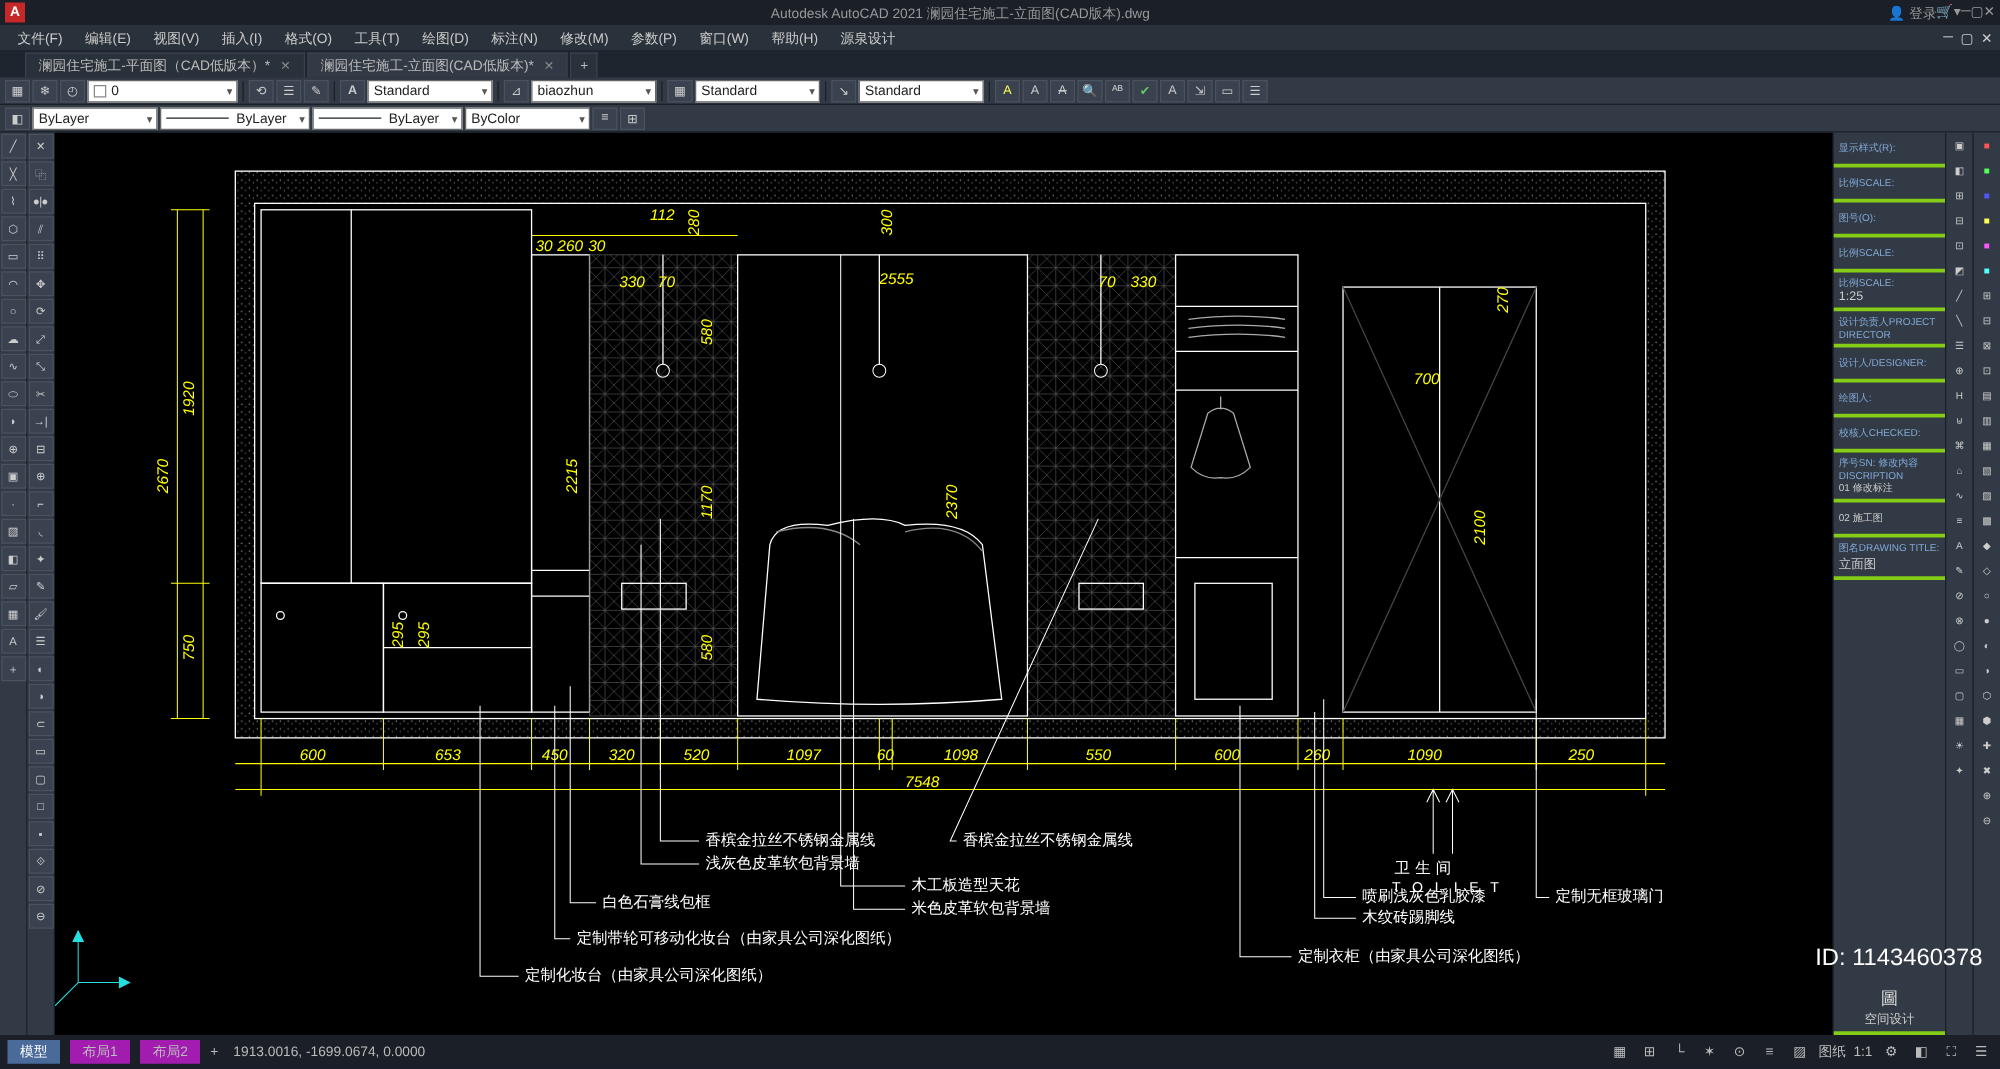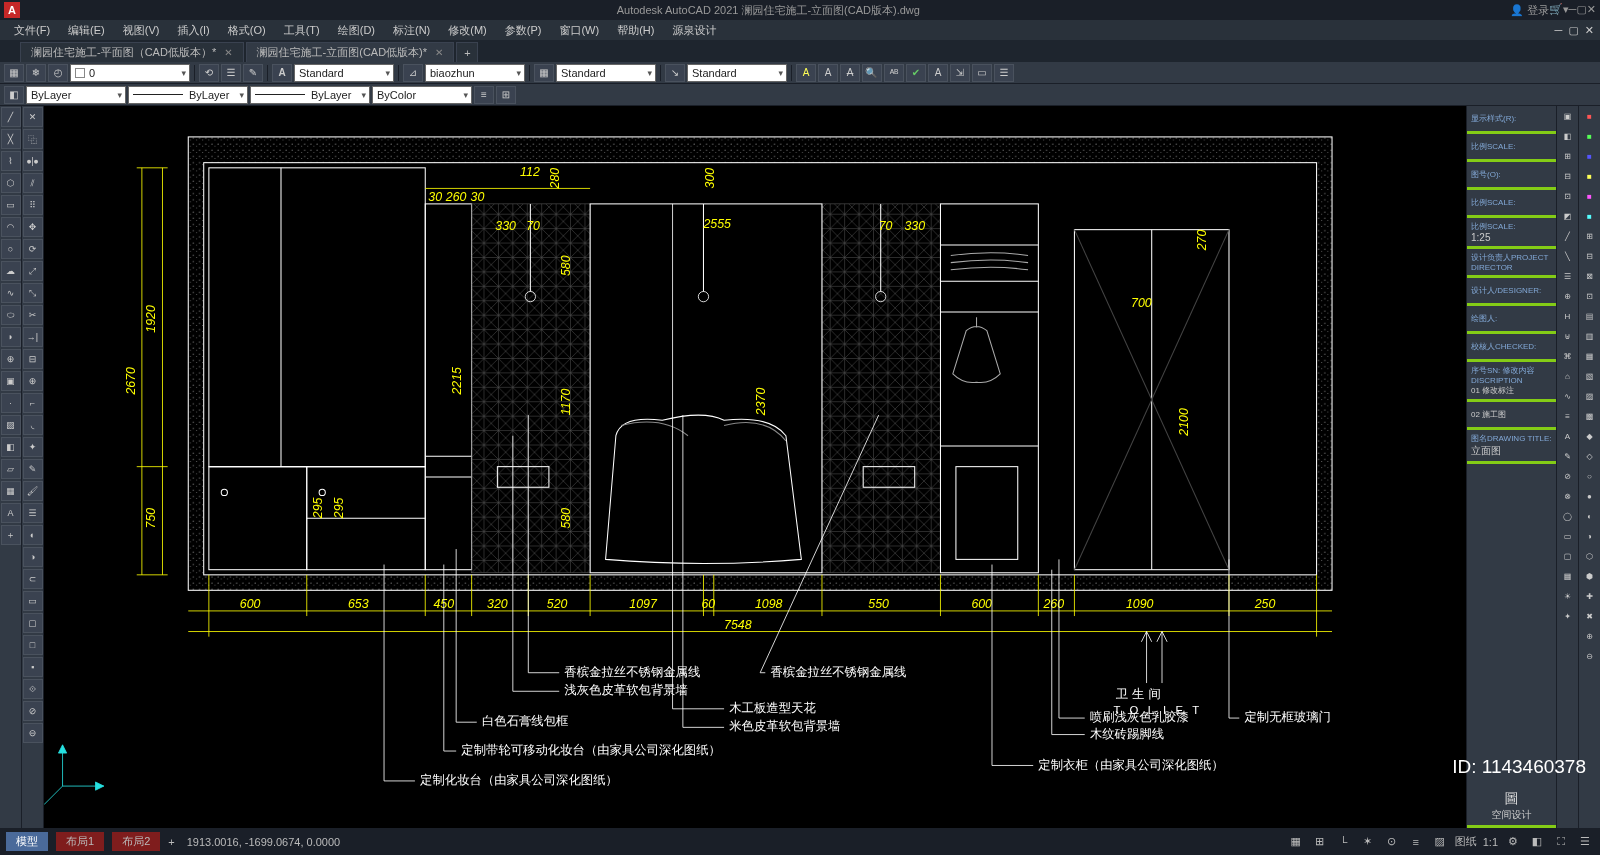--- a/index.html
+++ b/index.html
@@ -46,21 +46,21 @@
 .palette{width:90px;background:#323a45;border-left:1px solid #1a1f28;display:flex;flex-direction:column;font-size:9px;color:#aaa}
 .palette .prow{border-bottom:3px solid #84cc16;padding:3px 4px;min-height:28px;display:flex;flex-direction:column;justify-content:center}
 .palette .prow .plabel{font-size:8px;color:#82a8d6}
 .palette .prow .pval{font-size:10px;color:#ccc;text-align:left}
 
 .right-icons{width:22px;display:flex;flex-direction:column;background:#323a45;border-left:1px solid #1a1f28}
 .right-icons .ri{width:18px;height:18px;margin:1px auto;display:flex;align-items:center;justify-content:center;font-size:8px;cursor:pointer}
 
 
 .statusbar{height:27px;background:#1a1f28;display:flex;align-items:center;padding:0 6px;font-size:11px;color:#bbb;gap:8px}
-.status-tab{padding:2px 10px;background:#7f1d1d}
+.status-tab{padding:2px 10px;background:#a21caf}
 .status-tab.active{background:#4a6a9a;color:#fff}
 .status-coords{margin-left:4px}
 .status-right{margin-left:auto;display:flex;gap:6px;align-items:center}
 .status-icon{width:18px;height:18px;display:flex;align-items:center;justify-content:center}
 
 
 .dim-text{fill:#ffff00;font-size:12px;font-style:italic;font-family:Arial}
 .dim-line{stroke:#ffff00;stroke-width:0.8;fill:none}
 .wall{stroke:#fff;stroke-width:1;fill:none}
 .hatch{fill:url(#tri);stroke:#666;stroke-width:0.5}

